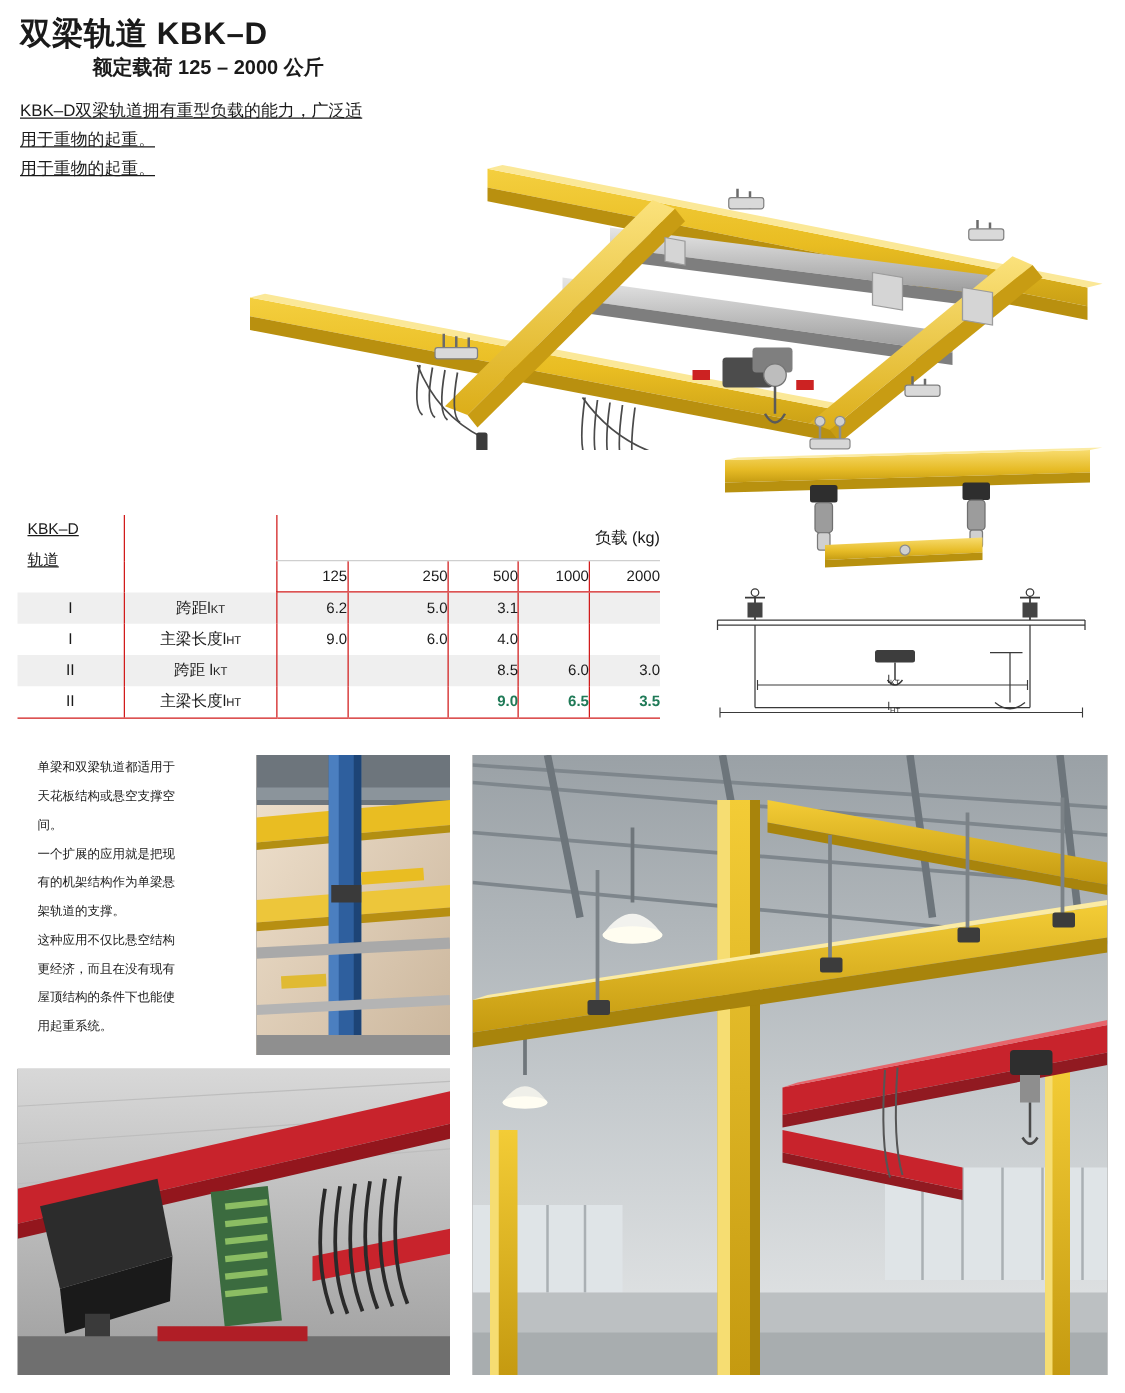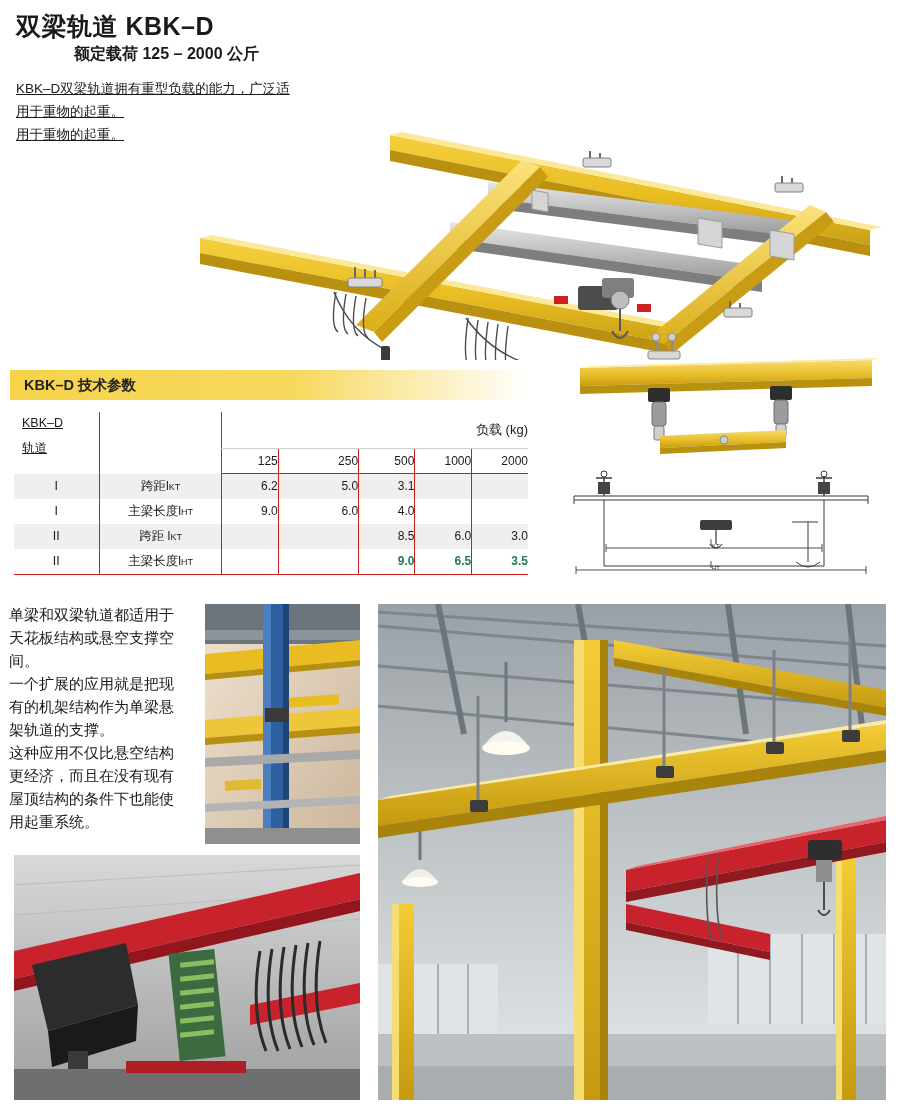--- a/index.html
+++ b/index.html
@@ -54,22 +54,22 @@
   .green{color:#1f7a57;font-weight:bold;}
   .loadhdr{font-size:13px;font-weight:normal;}
   .sub{font-size:9px;}
 
   
   .draw-top{position:absolute;left:560px;top:330px;width:330px;height:135px;}
   .draw-bot{position:absolute;left:560px;top:470px;width:330px;height:120px;}
 
   
   .lowertext{
-    position:absolute;left:9px;top:604px;width:182px;
-    font-size:15px;line-height:21px;
+    position:absolute;left:30px;top:604px;width:182px;
+    font-size:10px;line-height:21px;
   }
   .lowertext p{margin:0 0 2px 0;}
 
   
   .photo{position:absolute;overflow:hidden;background:#888;}
   .ph-topleft{left:205px;top:604px;width:155px;height:240px;}
   .ph-bottomleft{left:14px;top:855px;width:346px;height:245px;}
   .ph-right{left:378px;top:604px;width:508px;height:496px;}
 </style>
 </head>
@@ -167,23 +167,20 @@
       <path d="M186,222 q-6,34 2,40 M196,224 q-6,34 2,40 M206,226 q-6,34 2,40 M216,228 q-6,34 2,40"></path>
       <path d="M318,248 q-6,44 2,50 M328,250 q-6,44 2,50 M338,252 q-6,44 2,50 M348,254 q-6,44 2,50 M358,256 q-6,44 2,50"></path>
       <path d="M184,222 q16,40 52,58"></path>
       <path d="M316,248 q30,42 80,50"></path>
     </g>
     <g fill="#3b3b3b">
       <rect x="231" y="276" width="9" height="20" rx="2"></rect>
     </g>
   </svg>
 
-  <div class="sectionbar">
-    <span>KBK–D 技术参数</span>
-  </div>
 
   <div class="tablewrap">
     <table class="spec">
       <tbody>
           <tr>
         <td class="hdr-left" rowspan="2" style="height:48px;vertical-align:top;padding-top:4px;text-decoration:underline;">
           <div>KBK–D</div>
           <div style="margin-top:10px">轨道</div>
         </td>
         <td class="vline" style="width:130px;"></td>

